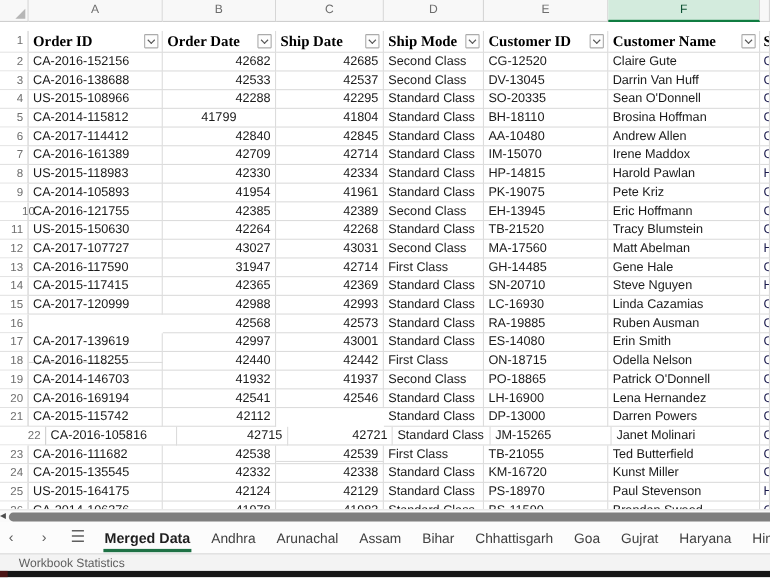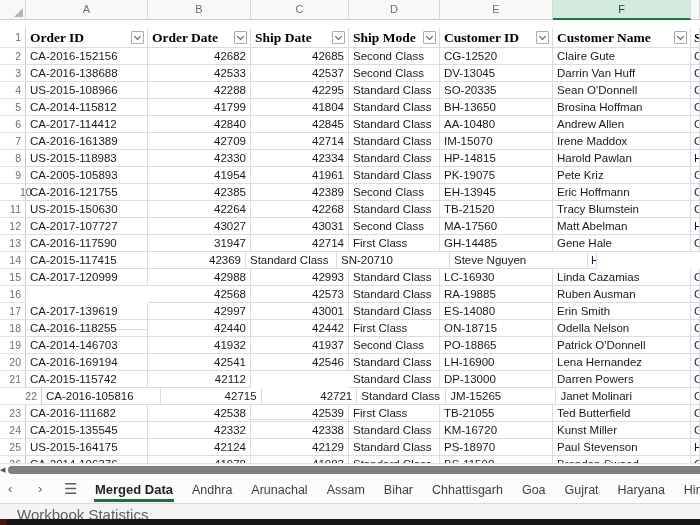--- a/index.html
+++ b/index.html
@@ -49,21 +49,21 @@
   .nav-ico { position:absolute; top:5px; color:#5f5f5f; font-size:13px; line-height:18px; }
   #tabs { position:absolute; left:94px; top:0; height:28px; display:flex; gap:17px; align-items:center;
           white-space:nowrap; }
   .tab { font-size:12.5px; color:#3f3f3f; padding:5px 1px 4px; }
   .tab.active { color:#1f1f1f; font-weight:bold; font-size:13px; border-bottom:3px solid #1e7145;
                 padding-bottom:2px; }
 
   
   #statusbar { position:absolute; left:0; top:503px; width:700px; height:16px; background:#f3f3f3;
                border-top:1px solid #dadada; }
-  #statusbar span { position:absolute; left:17px; top:2px; font-size:15px; color:#5f5f5f; }
+  #statusbar span { position:absolute; left:17px; top:2px; font-size:11px; color:#5f5f5f; }
 
   
   #bottom-strip { position:absolute; left:0; top:519px; width:700px; height:6px; background:#161616; }
   #bottom-corner { position:absolute; left:0; top:519px; width:7px; height:6px; background:#4a1414; }
 </style>
 </head>
 <body>
 
 <div id="stage">
 
@@ -129,24 +129,24 @@
         <div class="cell num" style="width: 103px;">42288</div>
         <div class="cell num" style="width: 98px;">42295</div>
         <div class="cell" style="width: 91px;">Standard Class</div>
         <div class="cell" style="width: 113px;">SO-20335</div>
         <div class="cell" style="width: 138px;">Sean O'Donnell</div>
         <div class="cell seg-cell" style="width: 9px;">Consumer</div>
       </div>
       <div class="row">
         <div class="rownum" style="width: 26px;">5</div>
         <div class="cell" style="width: 122px;">CA-2014-115812</div>
-        <div class="cell num" style="width: 103px;">41799</div>
+        <div class="cell num" style="width: 103px; text-align: center;">41799</div>
         <div class="cell num" style="width: 98px;">41804</div>
         <div class="cell" style="width: 91px;">Standard Class</div>
-        <div class="cell" style="width: 113px;">BH-13650</div>
+        <div class="cell" style="width: 113px;">BH-18110</div>
         <div class="cell" style="width: 138px;">Brosina Hoffman</div>
         <div class="cell seg-cell" style="width: 9px;">Consumer</div>
       </div>
       <div class="row">
         <div class="rownum" style="width: 26px;">6</div>
         <div class="cell" style="width: 122px;">CA-2017-114412</div>
         <div class="cell num" style="width: 103px;">42840</div>
         <div class="cell num" style="width: 98px;">42845</div>
         <div class="cell" style="width: 91px;">Standard Class</div>
         <div class="cell" style="width: 113px;">AA-10480</div>
@@ -168,21 +168,21 @@
         <div class="cell" style="width: 122px;">US-2015-118983</div>
         <div class="cell num" style="width: 103px;">42330</div>
         <div class="cell num" style="width: 98px;">42334</div>
         <div class="cell" style="width: 91px;">Standard Class</div>
         <div class="cell" style="width: 113px;">HP-14815</div>
         <div class="cell" style="width: 138px;">Harold Pawlan</div>
         <div class="cell seg-cell" style="width: 9px;">Home Office</div>
       </div>
       <div class="row">
         <div class="rownum" style="width: 26px;">9</div>
-        <div class="cell" style="width: 122px;">CA-2005-105893</div>
+        <div class="cell" style="width: 122px;">CA-2014-105893</div>
         <div class="cell num" style="width: 103px;">41954</div>
         <div class="cell num" style="width: 98px;">41961</div>
         <div class="cell" style="width: 91px;">Standard Class</div>
         <div class="cell" style="width: 113px;">PK-19075</div>
         <div class="cell" style="width: 138px;">Pete Kriz</div>
         <div class="cell seg-cell" style="width: 9px;">Consumer</div>
       </div>
       <div class="row">
         <div class="rownum" style="width: 26px; padding-left: 20px;">10</div>
         <div class="cell" style="width: 122px;">CA-2016-121755</div>
@@ -219,20 +219,21 @@
         <div class="cell num" style="width: 103px;">31947</div>
         <div class="cell num" style="width: 98px;">42714</div>
         <div class="cell" style="width: 91px;">First Class</div>
         <div class="cell" style="width: 113px;">GH-14485</div>
         <div class="cell" style="width: 138px;">Gene Hale</div>
         <div class="cell seg-cell" style="width: 9px;">Corporate</div>
       </div>
       <div class="row">
         <div class="rownum" style="width: 26px;">14</div>
         <div class="cell" style="width: 122px;">CA-2015-117415</div>
+        <div class="cell num" style="width: 103px;">42365</div>
         <div class="cell num" style="width: 98px;">42369</div>
         <div class="cell" style="width: 91px;">Standard Class</div>
         <div class="cell" style="width: 113px;">SN-20710</div>
         <div class="cell" style="width: 138px;">Steve Nguyen</div>
         <div class="cell seg-cell" style="width: 9px;">Home Office</div>
       </div>
       <div class="row">
         <div class="rownum" style="width: 26px;">15</div>
         <div class="cell" style="width: 122px;">CA-2017-120999</div>
         <div class="cell num" style="width: 103px;">42988</div>

